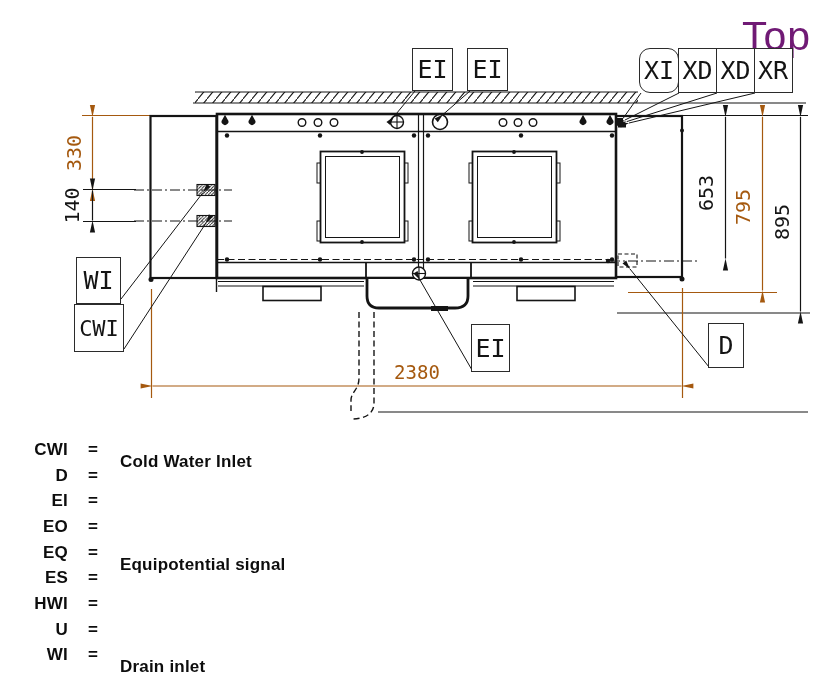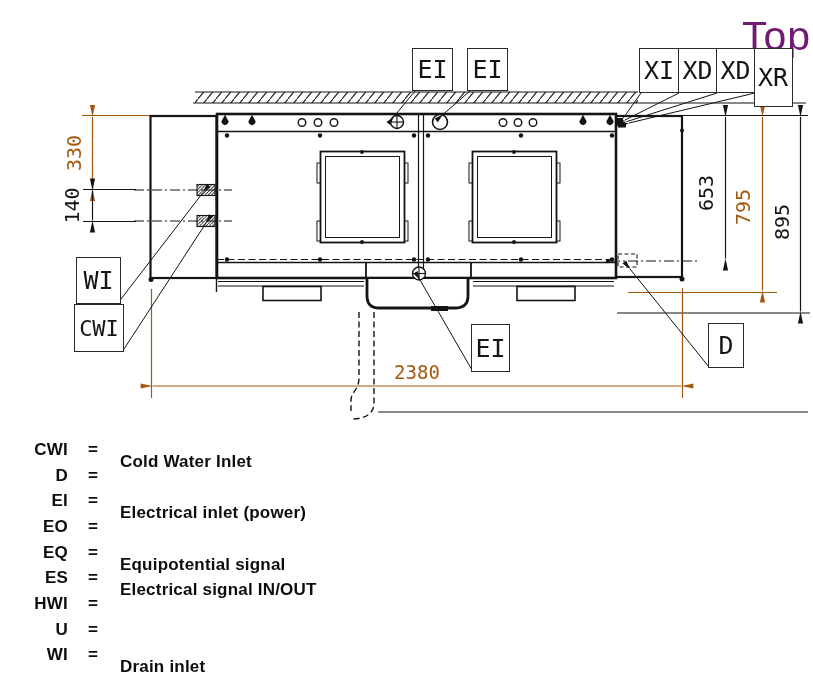--- a/index.html
+++ b/index.html
@@ -213,57 +213,55 @@
       <line x1="124" y1="349" x2="206" y2="223" marker-end="url(#mL)"></line>
       <line x1="472" y1="370" x2="420" y2="280" marker-end="url(#mL)"></line>
       <line x1="709" y1="367" x2="630" y2="269" marker-end="url(#mL)"></line>
     </g>
   </svg>
 
   <div id="title">Top</div>
 
   <div class="labelbox lb-sm" style="left:412px;top:48px;width:41px;height:43px;">EI</div>
   <div class="labelbox lb-sm" style="left:467px;top:48px;width:41px;height:43px;">EI</div>
-  <div class="labelbox lb-sm" style="left:639px;top:48px;width:40px;height:45px;">XI</div>
+  <div class="labelbox lb-sm" style="left:639px;top:48px;width:40px;height:45px;border-radius:11px;">XI</div>
   <div class="labelbox lb-sm" style="left:677.5px;top:48px;width:40px;height:45px;">XD</div>
   <div class="labelbox lb-sm" style="left:716px;top:48px;width:39px;height:45px;">XD</div>
-  <div class="labelbox lb-sm" style="left:753.5px;top:48px;width:39px;height:59px;">XR</div>
+  <div class="labelbox lb-sm" style="left:753.5px;top:48px;width:39px;height:45px;">XR</div>
   <div class="labelbox lb-sm" style="left:76px;top:257px;width:45px;height:47px;">WI</div>
   <div class="labelbox lb-xs" style="left:74px;top:304px;width:50px;height:48px;">CWI</div>
   <div class="labelbox lb-sm" style="left:471px;top:324px;width:39px;height:48px;">EI</div>
   <div class="labelbox lb-sm" style="left:708px;top:323px;width:36px;height:45px;">D</div>
 
   <div id="legend">
     <div class="legend-row">
       <span class="leg-abbr">CWI</span>
       <span class="leg-eq">=</span>
       <span class="leg-desc">Cold Water Inlet</span>
     </div>
     <div class="legend-row">
       <span class="leg-abbr">D</span>
       <span class="leg-eq">=</span>
     </div>
     <div class="legend-row">
       <span class="leg-abbr">EI</span>
       <span class="leg-eq">=</span>
-      <span class="leg-desc">Electrical inlet (power)</span>
     </div>
     <div class="legend-row">
       <span class="leg-abbr">EO</span>
       <span class="leg-eq">=</span>
     </div>
     <div class="legend-row">
       <span class="leg-abbr">EQ</span>
       <span class="leg-eq">=</span>
       <span class="leg-desc">Equipotential signal</span>
     </div>
     <div class="legend-row">
       <span class="leg-abbr">ES</span>
       <span class="leg-eq">=</span>
-      <span class="leg-desc">Electrical signal IN/OUT</span>
     </div>
     <div class="legend-row">
       <span class="leg-abbr">HWI</span>
       <span class="leg-eq">=</span>
     </div>
     <div class="legend-row">
       <span class="leg-abbr">U</span>
       <span class="leg-eq">=</span>
     </div>
     <div class="legend-row">

